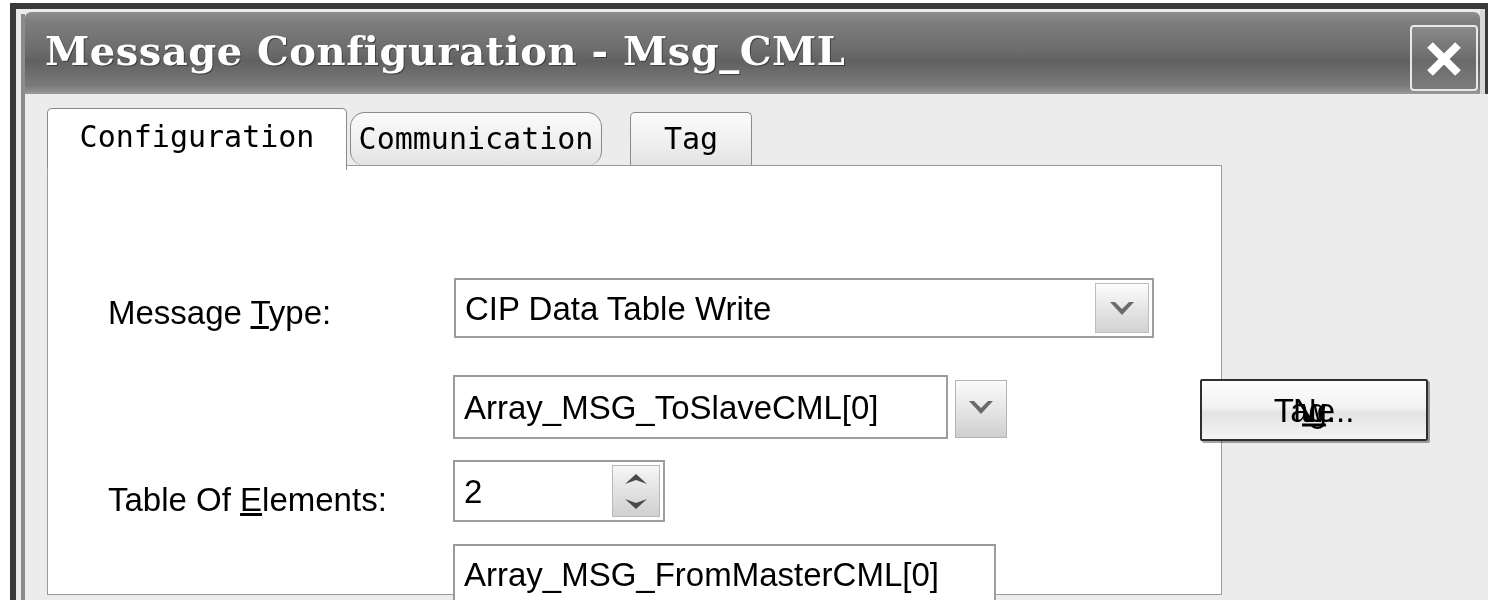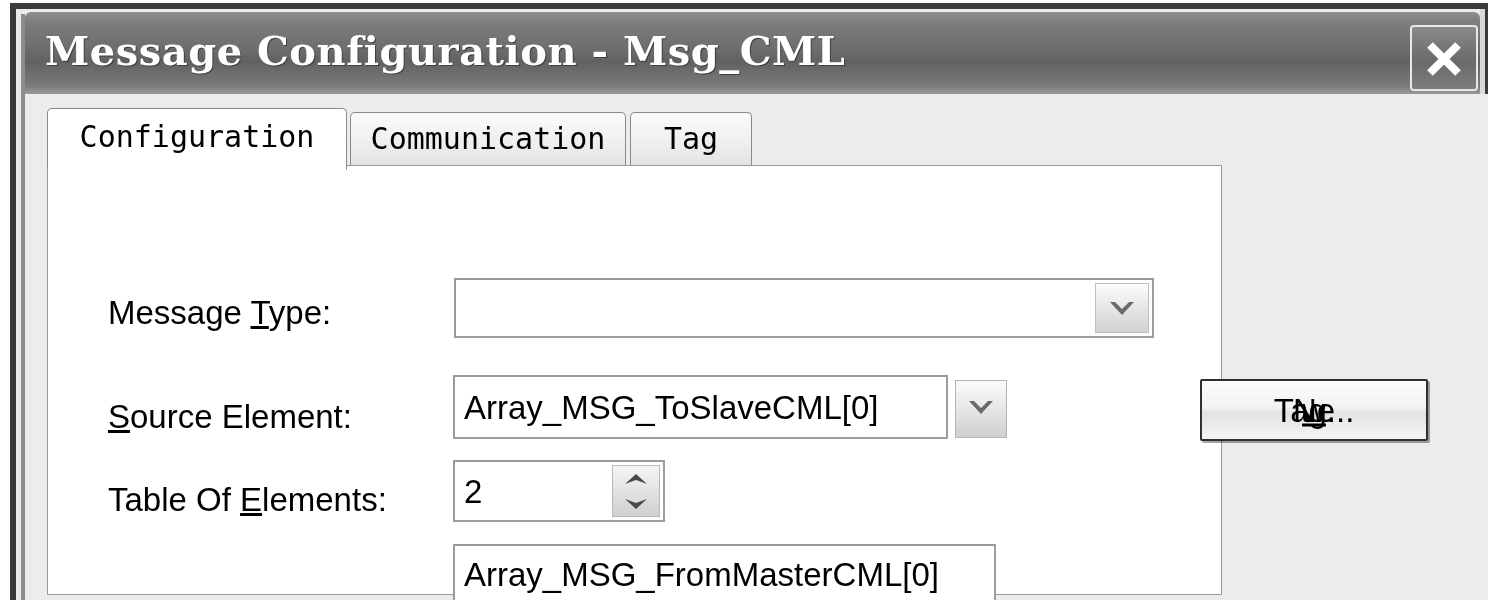--- a/index.html
+++ b/index.html
@@ -284,39 +284,39 @@
           <path d="M10 10 L38 38 M38 10 L10 38" stroke="#ffffff" stroke-width="8" stroke-linecap="butt" fill="none"></path>
         </svg>
       </span>
     </div>
   </div>
 
   <div id="client">
 
     <div id="tabstrip">
       <div class="tab active" style="left:0px; width:300px;">Configuration</div>
-      <div class="tab" style="left:303px; width:276px;">Communication</div>
+      <div class="tab" style="left:303px; width:252px;border-radius:15px;">Communication</div>
       <div class="tab" style="left:583px; width:122px;">Tag</div>
     </div>
 
     <div id="tabpage">
 
       <div class="field-label" style="left:60px; top:128px;"><span>Message </span><u>T</u><span>ype:</span></div>
 
       <div class="textbox" style="left:406px; top:112px; width:700px; height:60px;">
+        <span class="val">CIP Data Table Write</span>
         <span class="combo-btn-inner">
           <span class="chev">
             <svg width="30" height="22" viewBox="0 0 30 22">
               <path d="M3 5 L15 18 L27 5 L22 5 L15 12 L8 5 Z" fill="#6a6a6a"></path>
             </svg>
           </span>
         </span>
       </div>
 
-      <div class="field-label" style="left:60px; top:232px;"><span></span><u>S</u><span>ource Element:</span></div>
 
       <div class="textbox" style="left:405px; top:209px; width:495px; height:64px;">
         <span class="val">Array_MSG_ToSlaveCML[0]</span>
       </div>
       <div class="combo-btn-outer" style="left:907px; top:214px; width:52px; height:58px;">
         <span class="chev">
           <svg width="30" height="22" viewBox="0 0 30 22">
             <path d="M3 5 L15 18 L27 5 L22 5 L15 12 L8 5 Z" fill="#6a6a6a"></path>
           </svg>
         </span>

